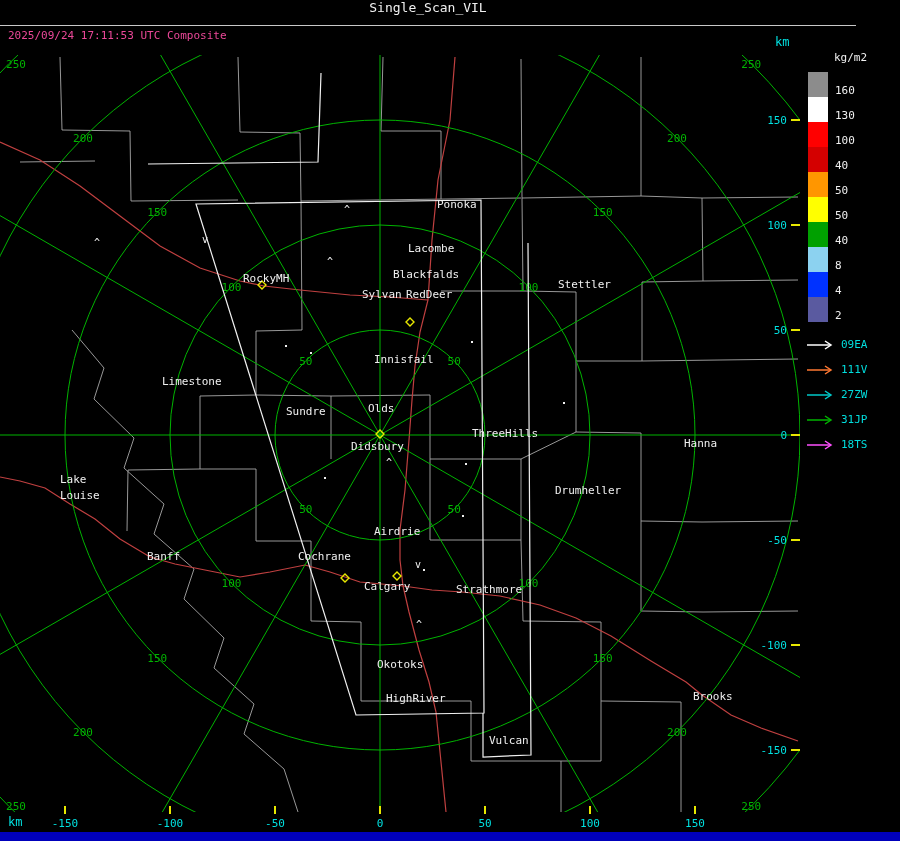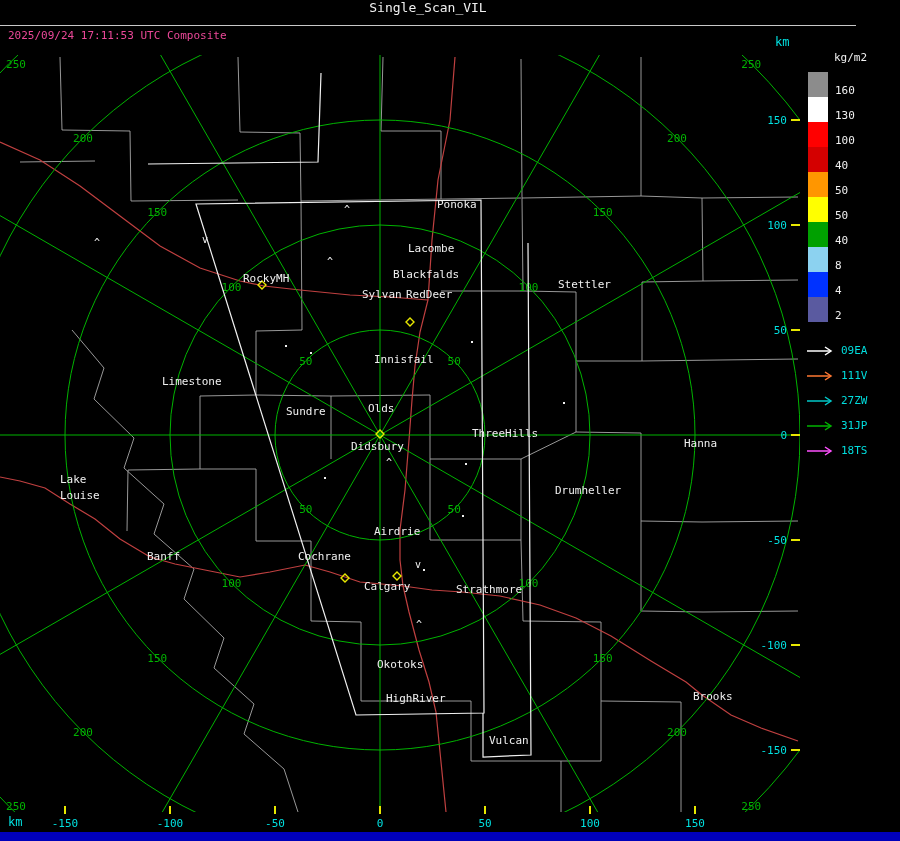--- a/index.html
+++ b/index.html
@@ -12,21 +12,21 @@
   .km-top{position:absolute;top:35px;left:775px;color:#00e0e0;font-size:12px;z-index:3}
   .km-bottom{position:absolute;top:815px;left:8px;color:#00e0e0;font-size:12px;z-index:3}
   #radar-svg{position:absolute;top:0;left:0;z-index:1}
   #radar-svg text{font-family:"DejaVu Sans Mono","Liberation Mono",monospace}
   .legend-panel{position:absolute;top:27px;left:800px;width:100px;height:805px;background:#000;z-index:2}
   .legend-unit{color:#f0f0f0;font-size:11px;margin:24px 0 8px 34px}
   .scale-row{display:flex;align-items:flex-end;height:25px;padding-left:8px}
   .swatch{width:20px;height:25px}
   .scale-val{color:#f0f0f0;font-size:11px;margin-left:7px}
   #site-rows{margin-top:10px}
-  .site-row{display:flex;align-items:flex-end;height:25px;padding-left:6px}
+  .site-row{display:flex;align-items:center;height:25px;padding-left:6px}
   .site-label{color:#00dddd;font-size:11px;margin-left:5px}
   .bottom-bar{position:absolute;bottom:0;left:0;width:900px;height:9px;background:#0000bb;z-index:3}
 </style>
 </head>
 <body>
 
 <div class="titlebar">
   <span>Single_Scan_VIL</span>
 </div>
 

